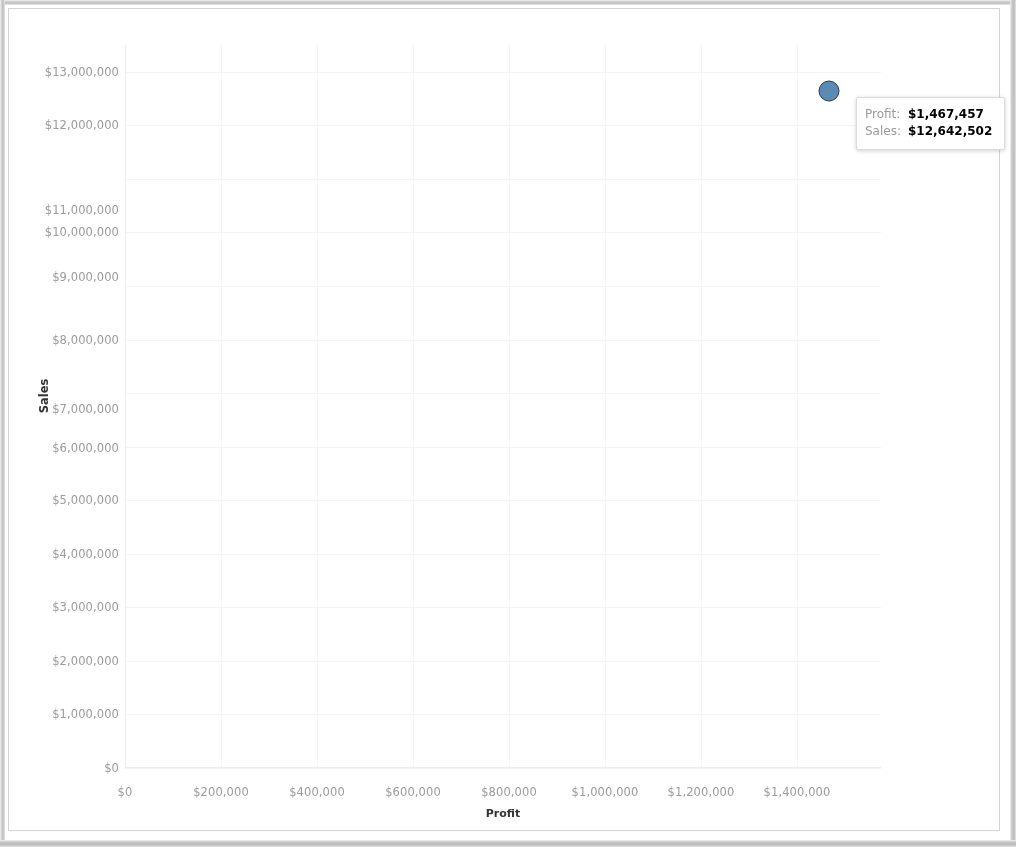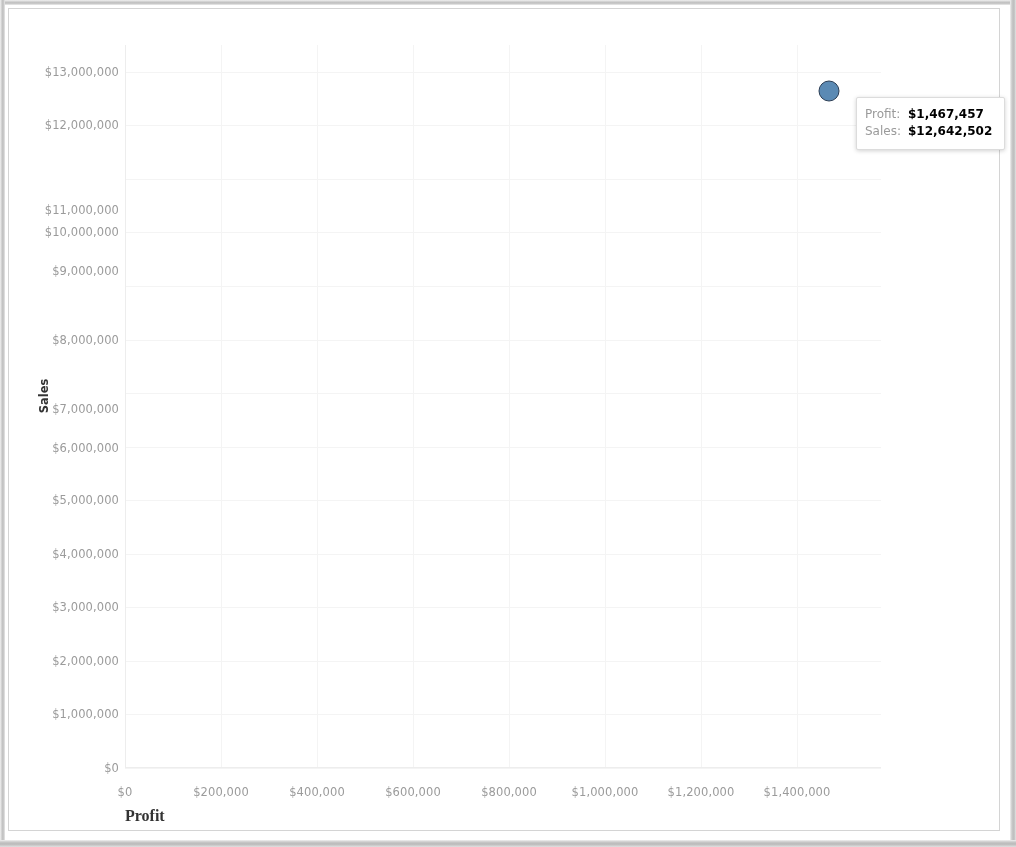--- a/index.html
+++ b/index.html
@@ -131,24 +131,24 @@
     width: 756px;
     height: 20px;
   }
 
   
   #x-axis-title {
     position: absolute;
     left: 116px;
     top: 798px;
     width: 756px;
-    font-size: 16px;
+    text-align: center;
+    font-size: 11px;
     color: #333333;
     font-weight: 600;
-    font-family: Liberation Serif, serif;
   }
   #y-axis-title {
     position: absolute;
     left: 18px;
     top: 380px;
     font-size: 11.5px;
     color: #333333;
     font-weight: 600;
     transform: rotate(-90deg);
     transform-origin: center center;
@@ -243,21 +243,21 @@
       <div id="ytick-labels">
           <div class="ytick-label" style="top: 723px;">$0</div>
           <div class="ytick-label" style="top: 669.444px;">$1,000,000</div>
           <div class="ytick-label" style="top: 615.889px;">$2,000,000</div>
           <div class="ytick-label" style="top: 562.333px;">$3,000,000</div>
           <div class="ytick-label" style="top: 508.778px;">$4,000,000</div>
           <div class="ytick-label" style="top: 455.222px;">$5,000,000</div>
           <div class="ytick-label" style="top: 403px;">$6,000,000</div>
           <div class="ytick-label" style="top: 348.111px; margin-top: 16px;">$7,000,000</div>
           <div class="ytick-label" style="top: 294.556px;">$8,000,000</div>
-          <div class="ytick-label" style="top: 226px;">$9,000,000</div>
+          <div class="ytick-label" style="top: 232px;">$9,000,000</div>
           <div class="ytick-label" style="top: 187.444px;">$10,000,000</div>
           <div class="ytick-label" style="top: 133.889px; margin-top: 31px;">$11,000,000</div>
           <div class="ytick-label" style="top: 80.3333px;">$12,000,000</div>
           <div class="ytick-label" style="top: 26.7778px;">$13,000,000</div>
         </div>
       <div id="xtick-labels">
           <div class="xtick-label" style="left: 0px;">$0</div>
           <div class="xtick-label" style="left: 96px;">$200,000</div>
           <div class="xtick-label" style="left: 192px;">$400,000</div>
           <div class="xtick-label" style="left: 288px;">$600,000</div>

